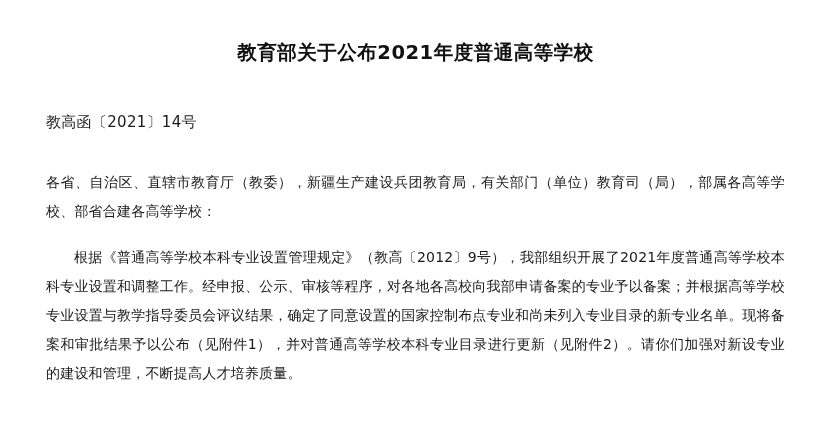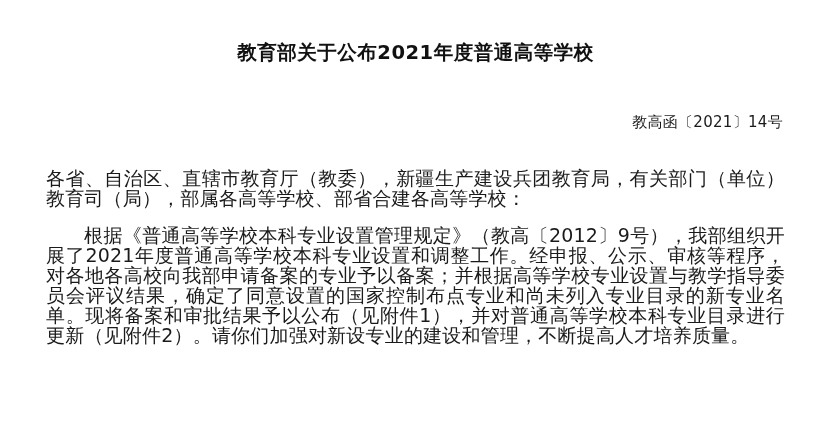--- a/index.html
+++ b/index.html
@@ -28,34 +28,33 @@
     line-height: 30px;
     letter-spacing: 0.5px;
     color: #111111;
     padding-top: 38px;
   }
   .doc-title .line {
     display: block;
     white-space: nowrap;
   }
   .doc-number {
-    text-align: right;
     font-size: 15px;
     line-height: 24px;
     color: #1a1a1a;
     padding-top: 42px;
     padding-right: 2px;
     letter-spacing: 0.3px;
   }
   .body-block {
     padding-top: 34px;
   }
   .para {
-    font-size: 19px;
-    line-height: 20px;
+    font-size: 14px;
+    line-height: 29px;
     color: #1a1a1a;
     text-align: justify;
     text-justify: inter-ideograph;
     letter-spacing: 0.2px;
     margin: 0;
   }
   .para + .para {
     margin-top: 17px;
   }
   .indent {

